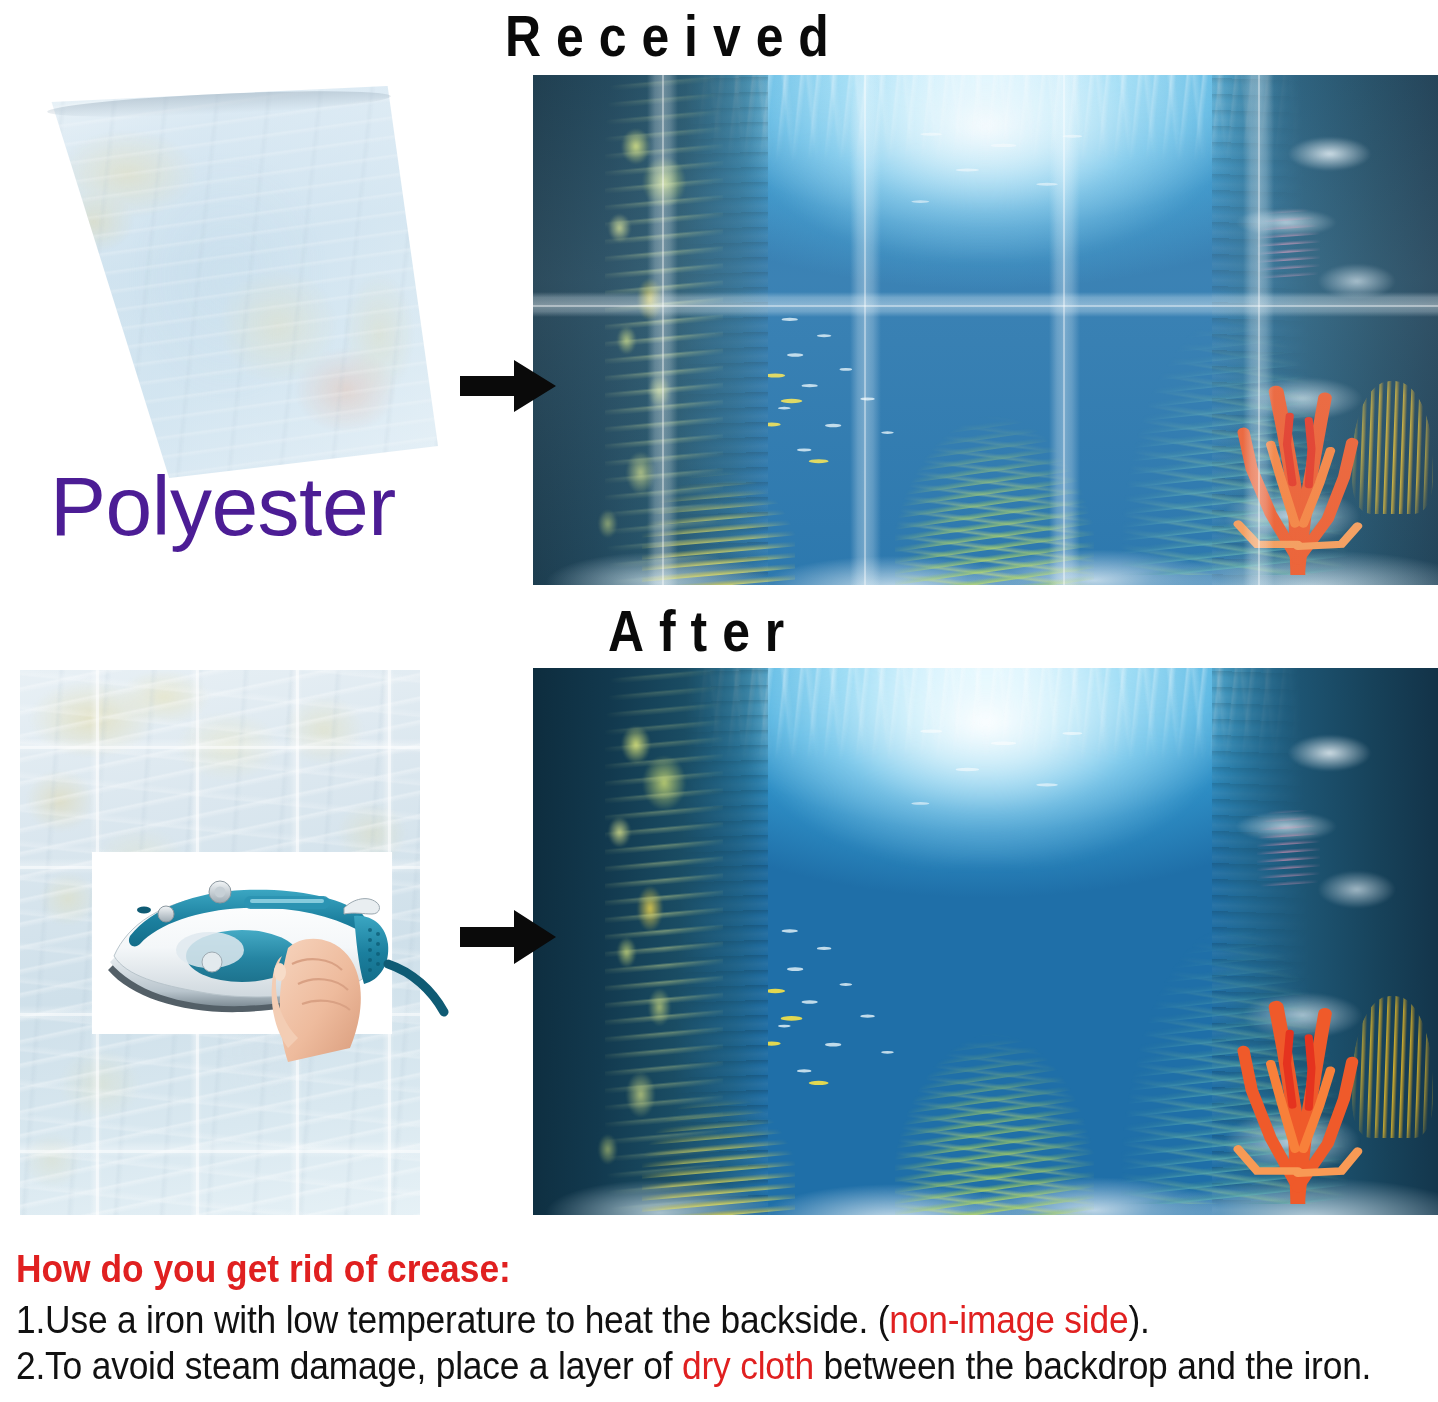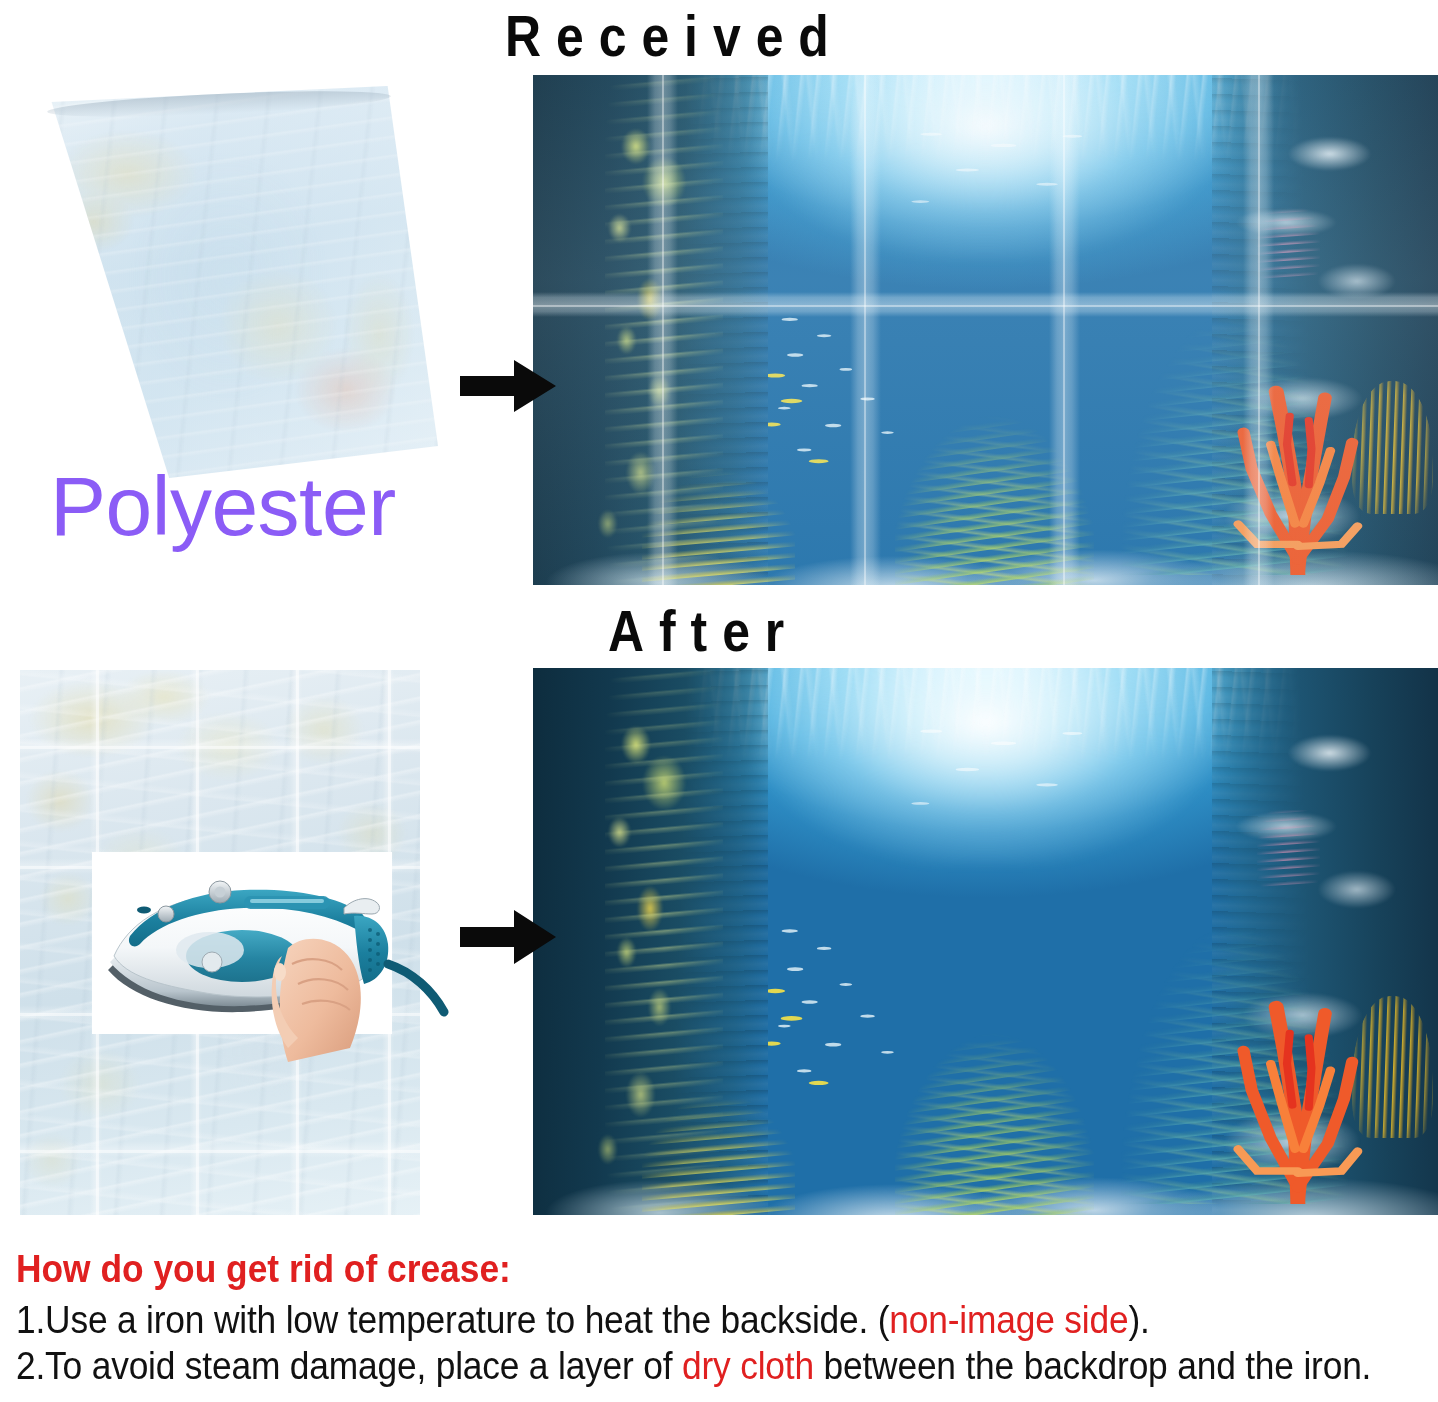--- a/index.html
+++ b/index.html
@@ -27,21 +27,21 @@
   #title-received { left: 505px; top: 2px; font-size: 58px; }
   #title-after    { left: 608px; top: 597px; font-size: 58px; }
 
   
   #polyester-label {
     position: absolute;
     left: 50px;
     top: 458px;
     font-size: 84px;
     font-weight: normal;
-    color: #8b5cf6;
+    color: #4c1d95;
     letter-spacing: -0.5px;
     white-space: nowrap;
     z-index: 6;
   }
 
   
   .arrow-wrap { position: absolute; z-index: 5; }
   #arrow-top    { left: 460px; top: 358px; }
   #arrow-bottom { left: 460px; top: 908px; }
   .arrow-svg { display: block; }

